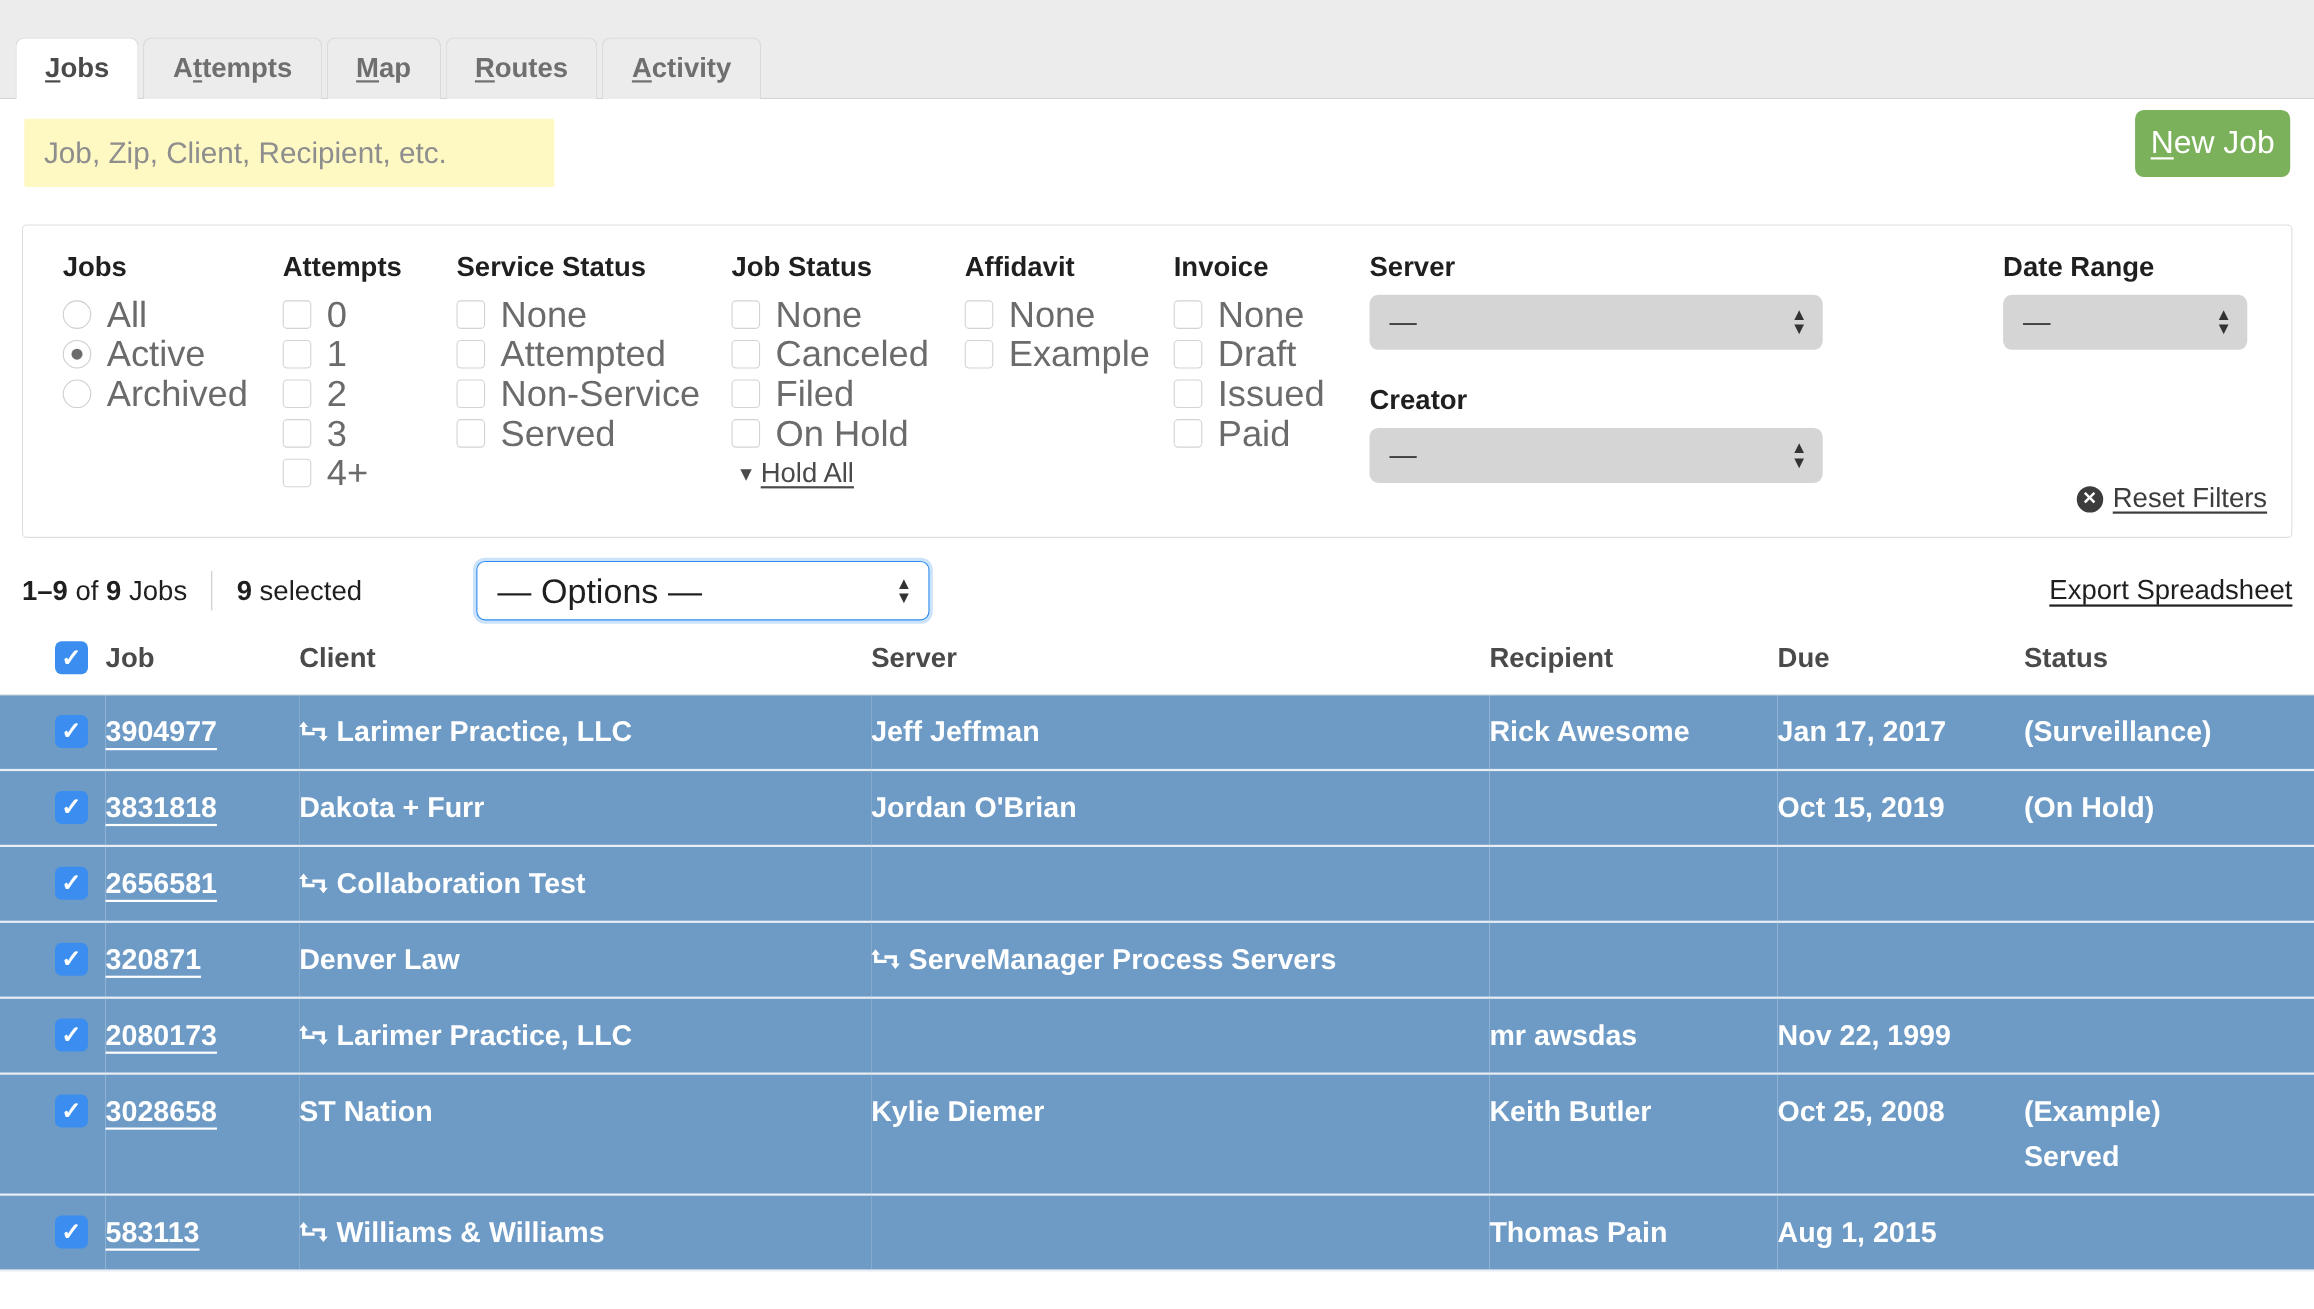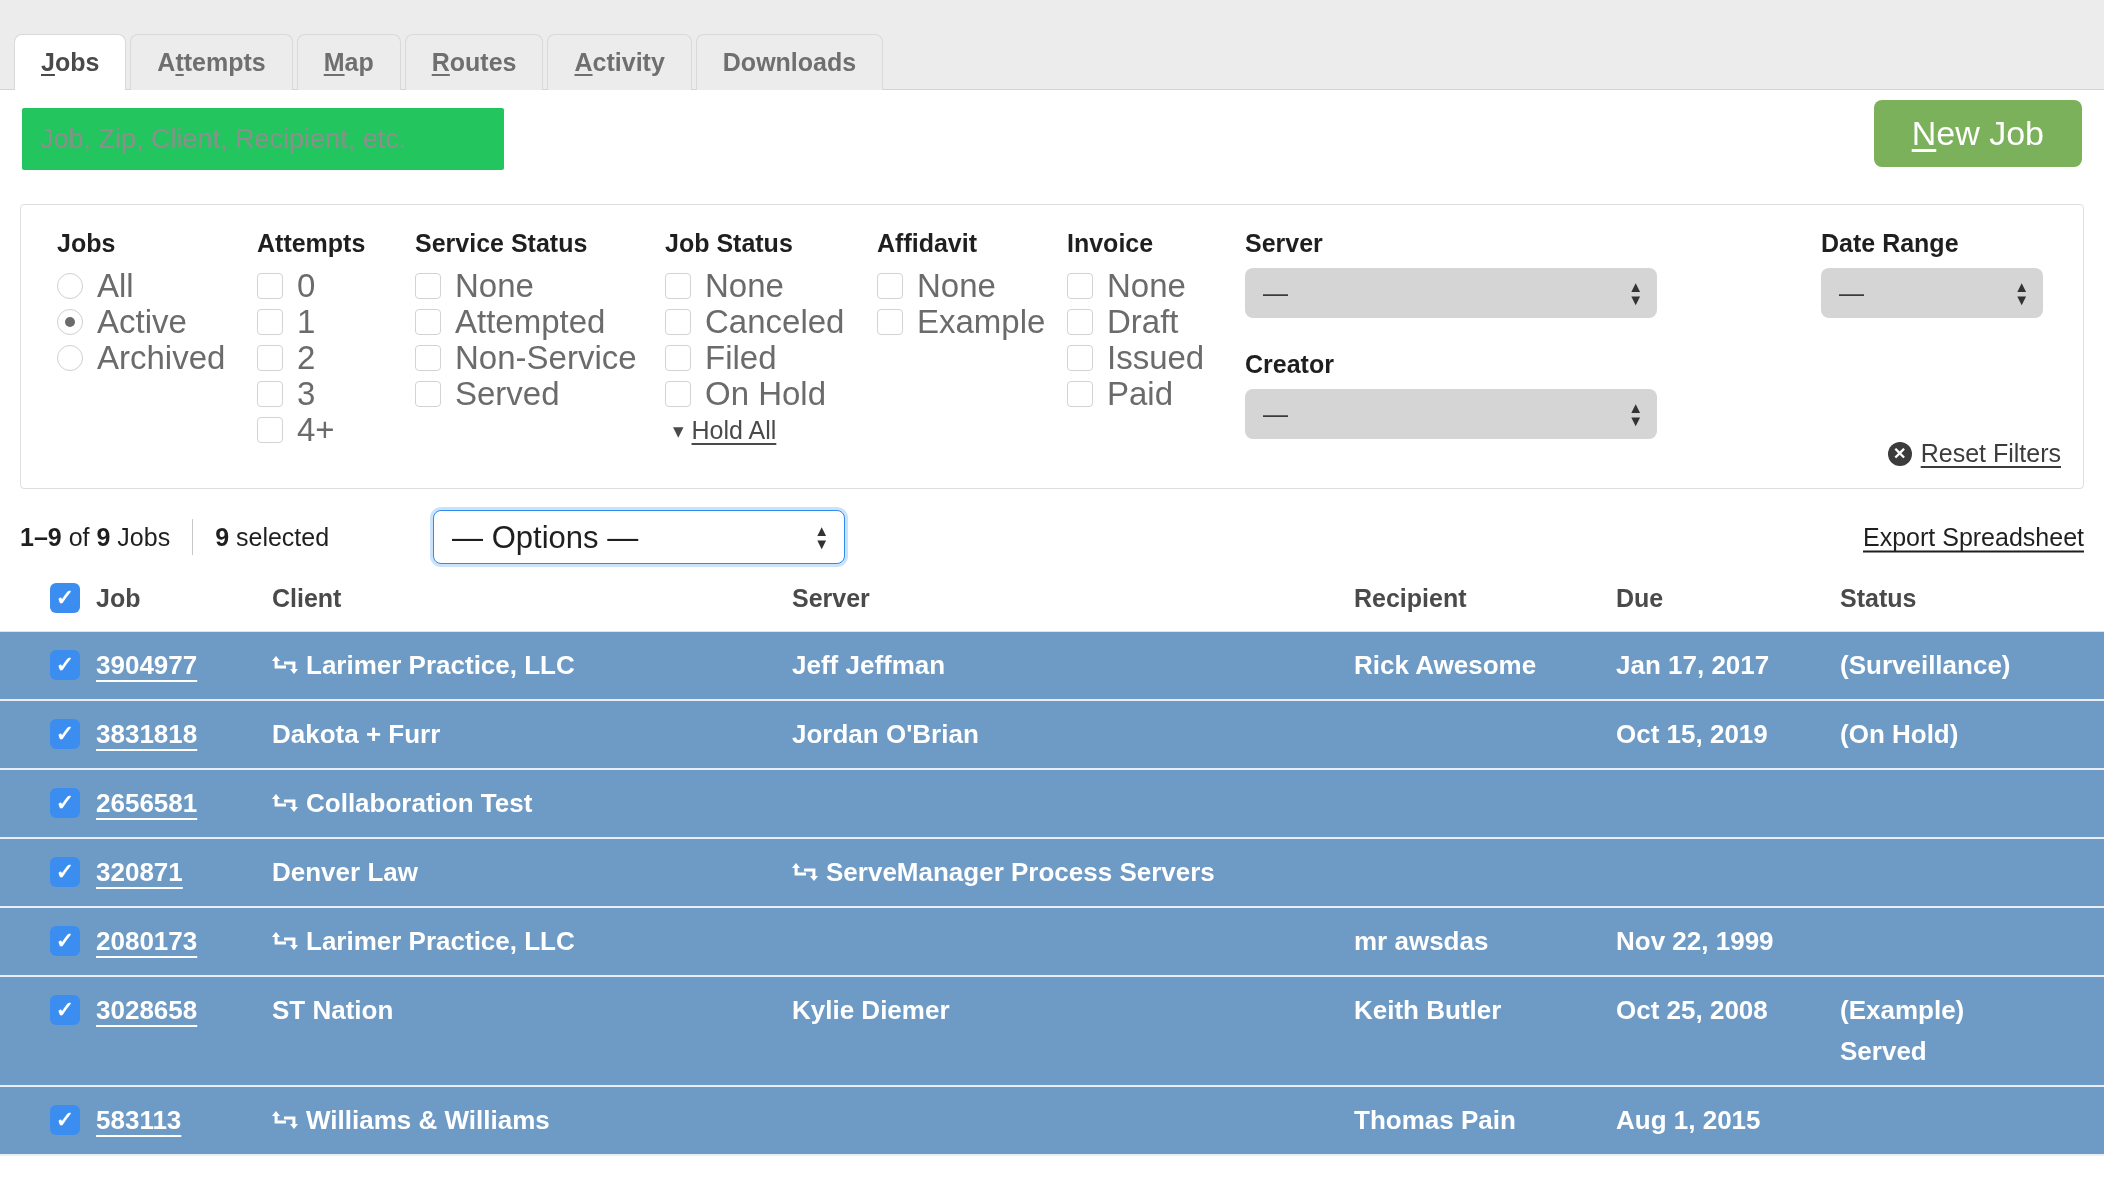--- a/index.html
+++ b/index.html
@@ -47,37 +47,37 @@
   .tab u { text-decoration: underline; text-underline-offset: 3px; }
 
   
   .searchrow {
     position: relative;
     height: 100px;
     padding: 18px 22px 0 22px;
   }
   .searchbox {
     width: 482px; height: 62px;
-    background: #22c55e;
+    background: #fef9c3;
     border: none; border-radius: 2px;
     font-size: 27px;
     font-family: "Liberation Sans", sans-serif;
     color: #4a4a4a;
     padding: 0 18px;
   }
   .searchbox::placeholder { color: #8e8e8e; }
   .newjob {
     position: absolute;
     right: 22px; top: 10px;
     background: #7cb15b;
     border: none; border-radius: 8px;
     color: #ffffff;
-    font-size: 34px;
+    font-size: 29px;
     font-family: "Liberation Sans", sans-serif;
-    padding: 14px 38px;
+    padding: 14px 14px;
     cursor: pointer;
   }
   .newjob u { text-decoration: underline; text-underline-offset: 4px; }
 
   
   .filterpanel {
     margin: 14px 20px 0 20px;
     border: 1px solid #dedede;
     border-radius: 4px;
     position: relative;
@@ -242,21 +242,20 @@
 </style>
 </head>
 <body>
 
 <div class="tabbar">
   <div class="tab active"><u>J</u>obs</div>
   <div class="tab">A<u>t</u>tempts</div>
   <div class="tab"><u>M</u>ap</div>
   <div class="tab"><u>R</u>outes</div>
   <div class="tab"><u>A</u>ctivity</div>
-  <div class="tab">Downloads</div>
 </div>
 
 <div class="searchrow">
   <input class="searchbox" type="text" placeholder="Job, Zip, Client, Recipient, etc." style="">
   <button class="newjob"><u>N</u>ew Job</button>
 </div>
 
 <div class="filterpanel">
 
   <div class="fcol" style="left:36px;">

